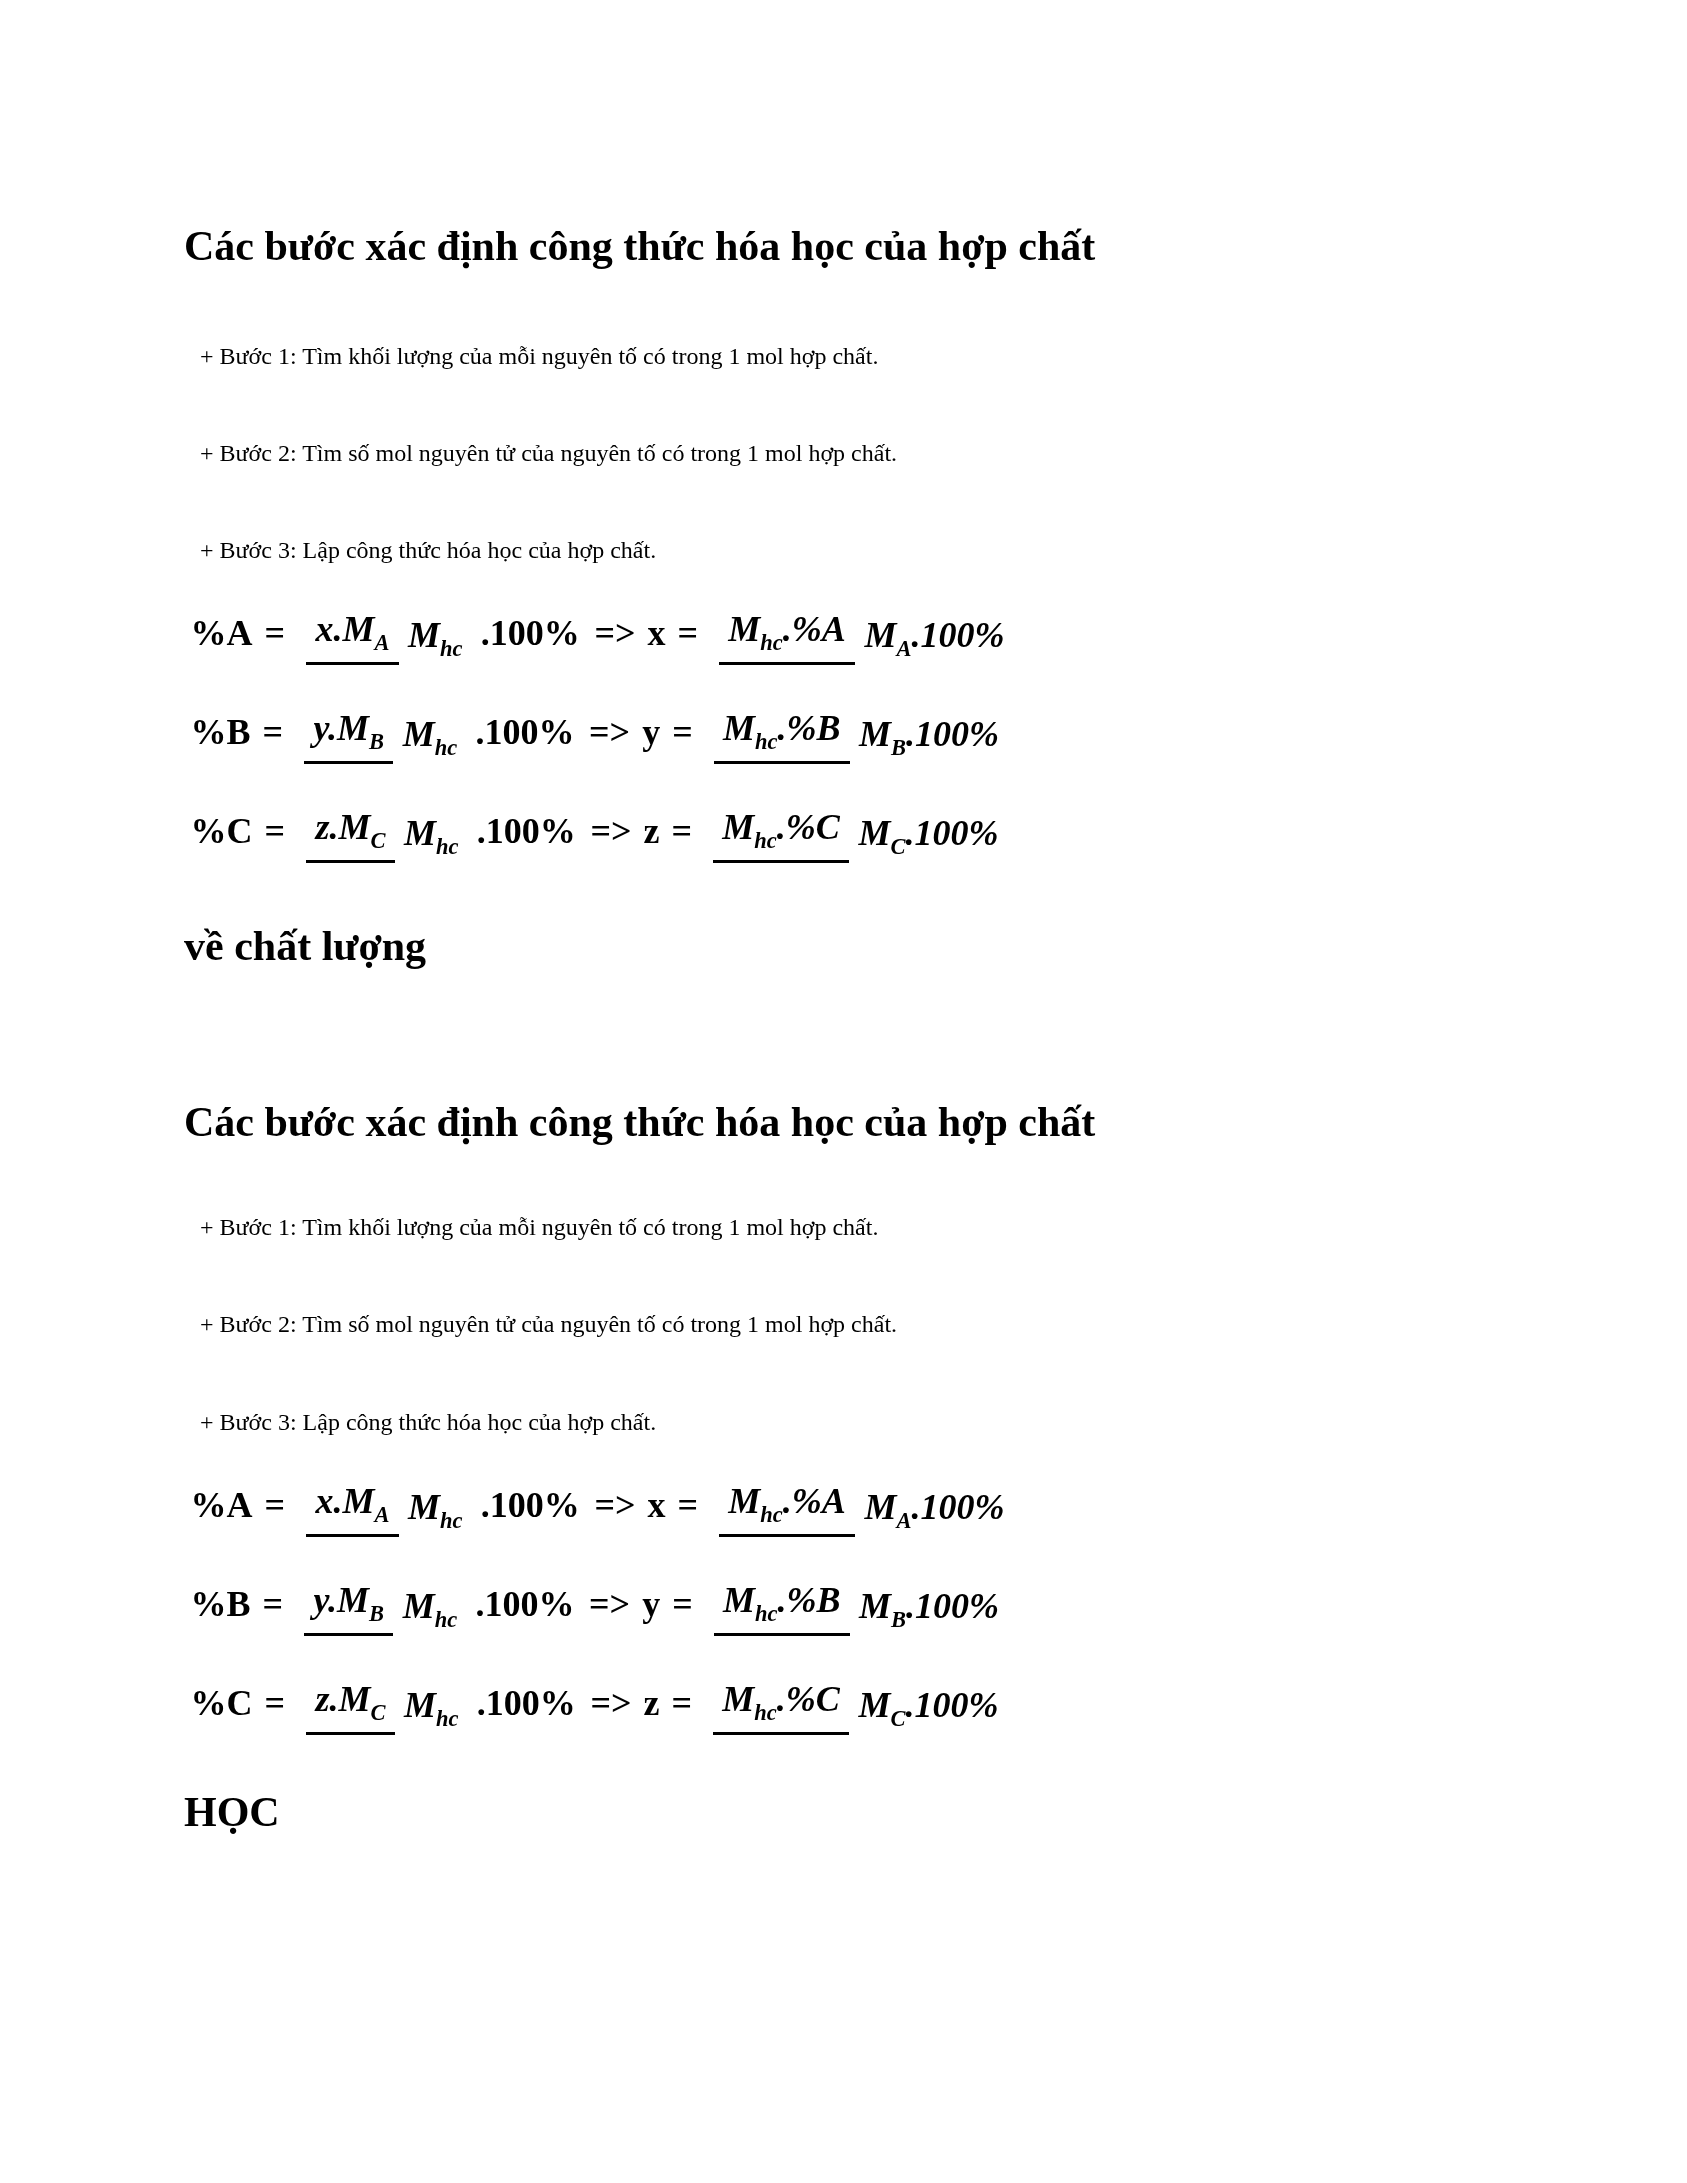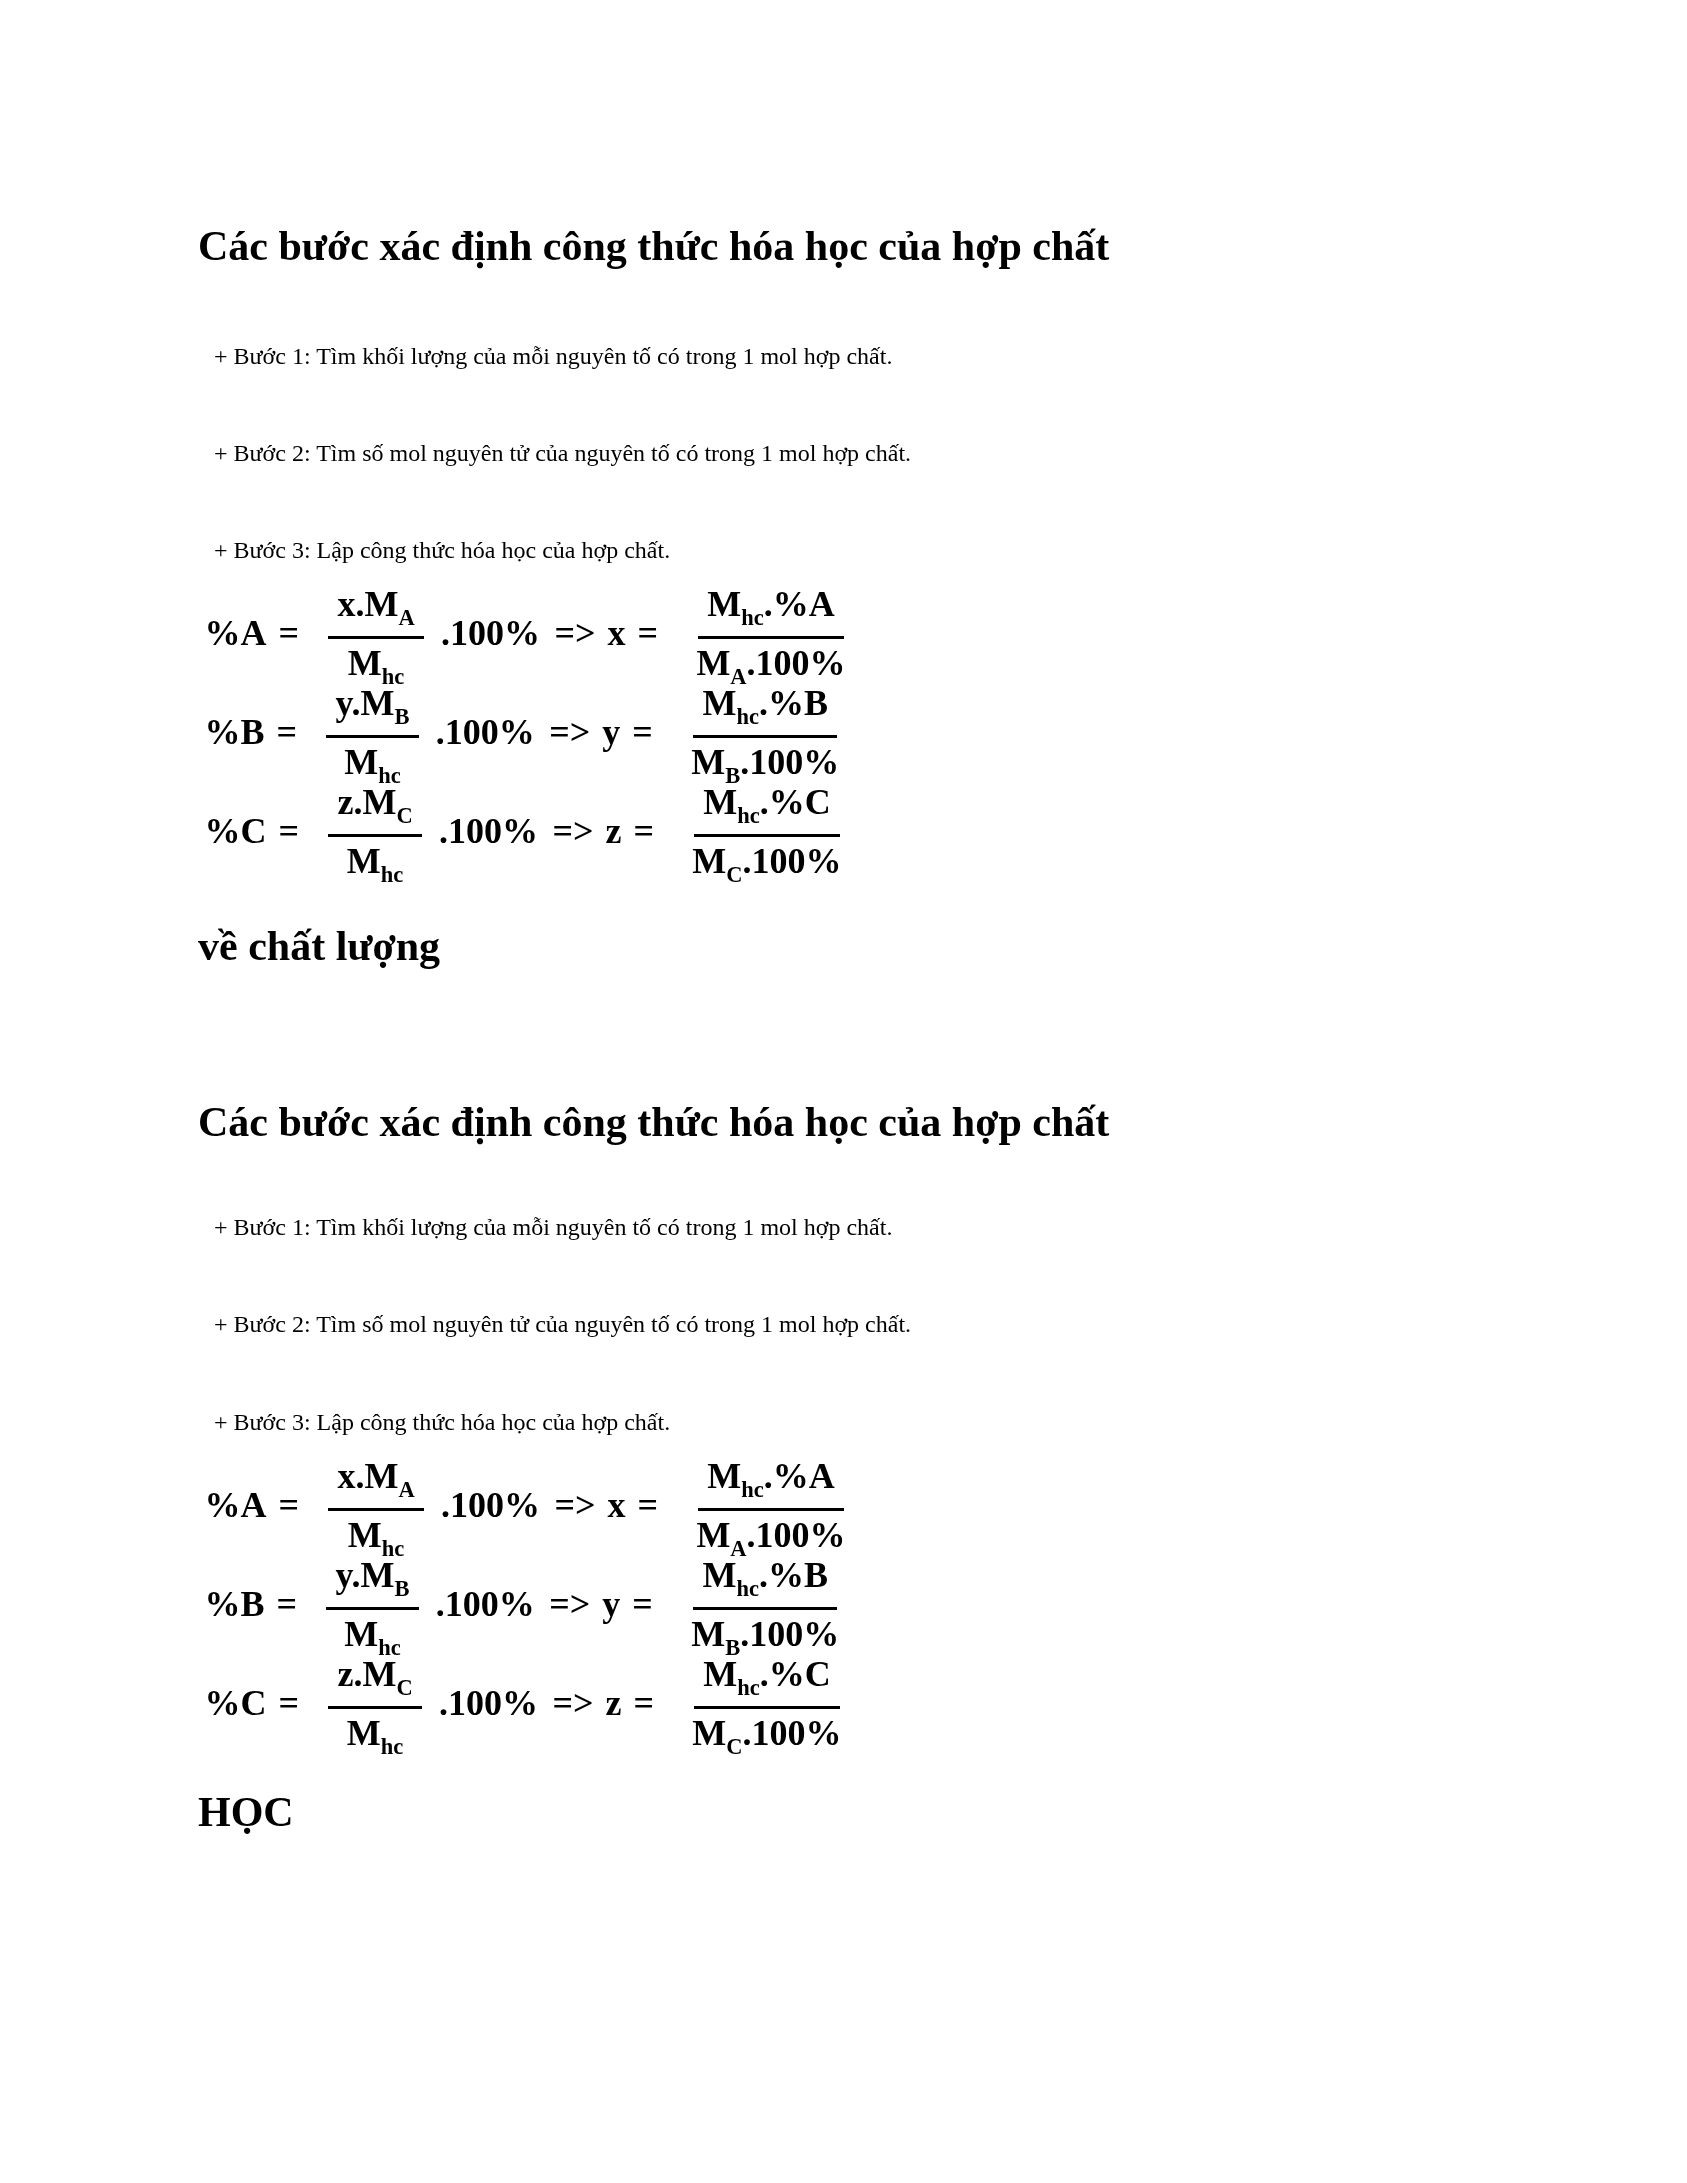--- a/index.html
+++ b/index.html
@@ -11,21 +11,21 @@
     position: relative;
     width: 1687px;
     height: 2183px;
     background: #ffffff;
     color: #000000;
     font-family: "Liberation Serif", "DejaVu Serif", serif;
     overflow: hidden;
   }
   .block {
     position: absolute;
-    left: 198px;
+    left: 184px;
     width: 1290px;
   }
   .heading {
     font-size: 42px;
     font-weight: bold;
     line-height: 73px;
   }
   .heading-line { display: block; }
   .justify-line {
     display: block;
@@ -50,23 +50,24 @@
   }
   .fpart {
     position: relative;
     top: -4px;
     white-space: pre;
   }
   .op { margin: 0 12px; }
   .factor { margin-right: 2.6px; }
   .frac {
     display: inline-flex;
-    flex-direction: column;
+    flex-direction: row;
     align-items: center;
-    margin: 0 17px;
+    margin: 0 9px;
+    font-style: italic;
   }
   .frac .num {
     border-bottom: 3.3px solid #000000;
     padding: 0 9.3px 5.3px 9.3px;
     white-space: pre;
   }
   .frac .den {
     padding: 2.6px 9.3px 0 9.3px;
     white-space: pre;
   }

